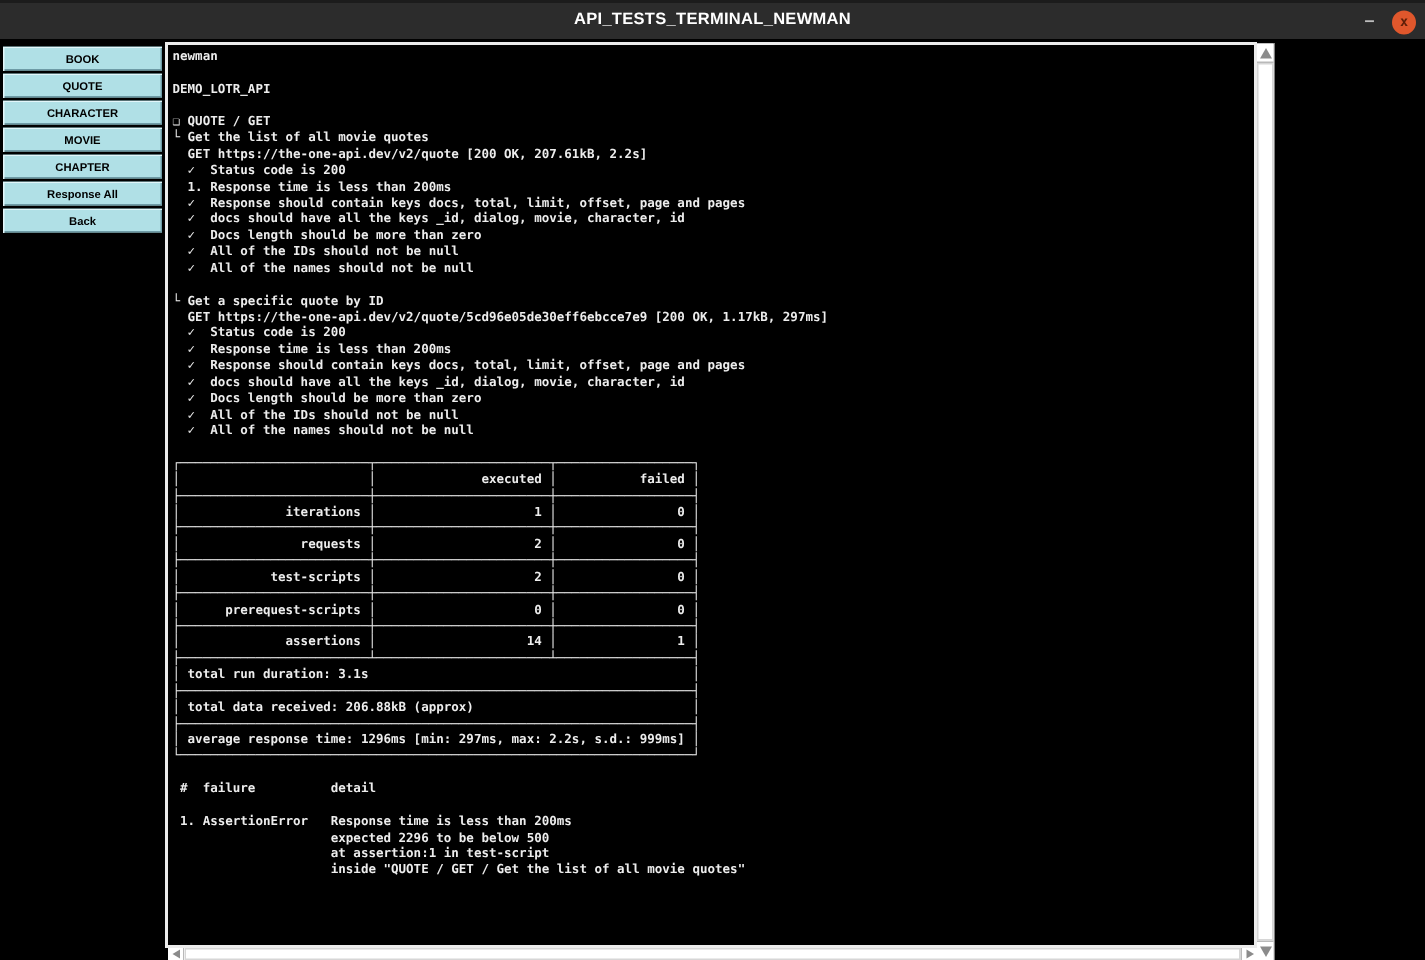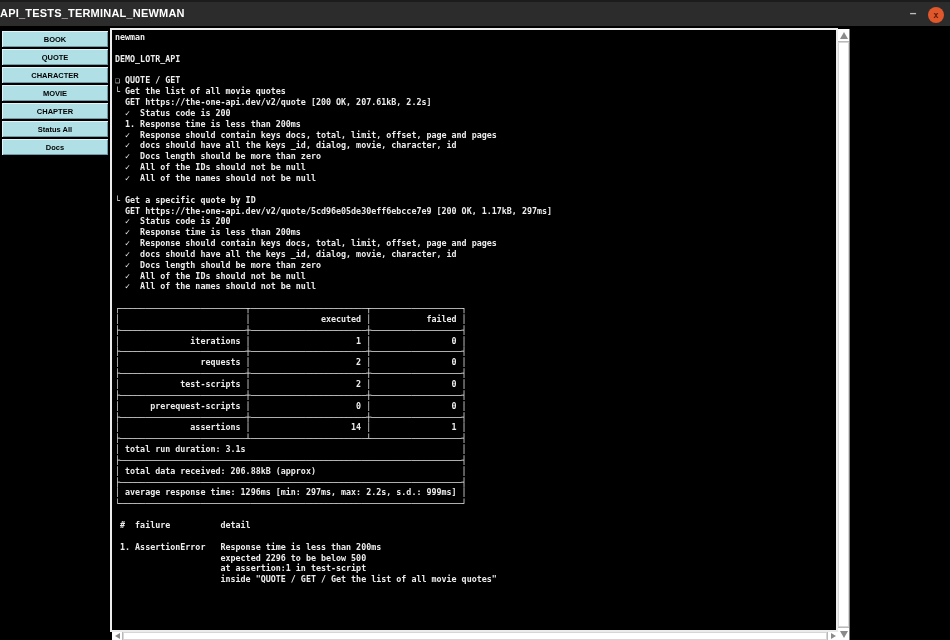--- a/index.html
+++ b/index.html
@@ -6,21 +6,21 @@
   body{width:950px;height:640px;overflow:hidden;font-family:"Liberation Sans",sans-serif;}
   .window{position:relative;width:950px;height:640px;background:#000;}
 
   
   .titlebar{
     position:absolute;left:0;top:0;width:950px;height:26px;
     background:var(--titlebar-bg,#2c2c2c);
     border-top:2px solid #1c1c1c;box-sizing:border-box;
   }
   .titlebar .title{
-    position:absolute;left:0;right:0;top:5px;
+    position:absolute;left:0;right:0;top:5px;text-align:center;
     color:#fff;font-size:11px;font-weight:bold;letter-spacing:.2px;
   }
   .min-btn{
     position:absolute;right:28px;top:2px;width:18px;height:20px;
     color:#bdbdbd;font-size:12px;font-weight:bold;text-align:center;line-height:18px;
     cursor:default;
   }
   .close-btn{
     position:absolute;right:6px;top:5px;width:16px;height:16px;border-radius:50%;
     background:var(--close-button,#e0572c);
@@ -93,22 +93,22 @@
       <span class="close-x">x</span>
     </div>
   </div>
 
   <div class="sidebar">
     <button class="side-btn">BOOK</button>
     <button class="side-btn">QUOTE</button>
     <button class="side-btn">CHARACTER</button>
     <button class="side-btn">MOVIE</button>
     <button class="side-btn">CHAPTER</button>
-    <button class="side-btn">Status All</button>
-    <button class="side-btn">Docs</button>
+    <button class="side-btn">Response All</button>
+    <button class="side-btn">Back</button>
   </div>
 
   <div class="terminal">
     <pre class="term-pre">newman
 
 DEMO_LOTR_API
 
 ❏ QUOTE / GET
 └ Get the list of all movie quotes
   GET https://the-one-api.dev/v2/quote [200 OK, 207.61kB, 2.2s]

